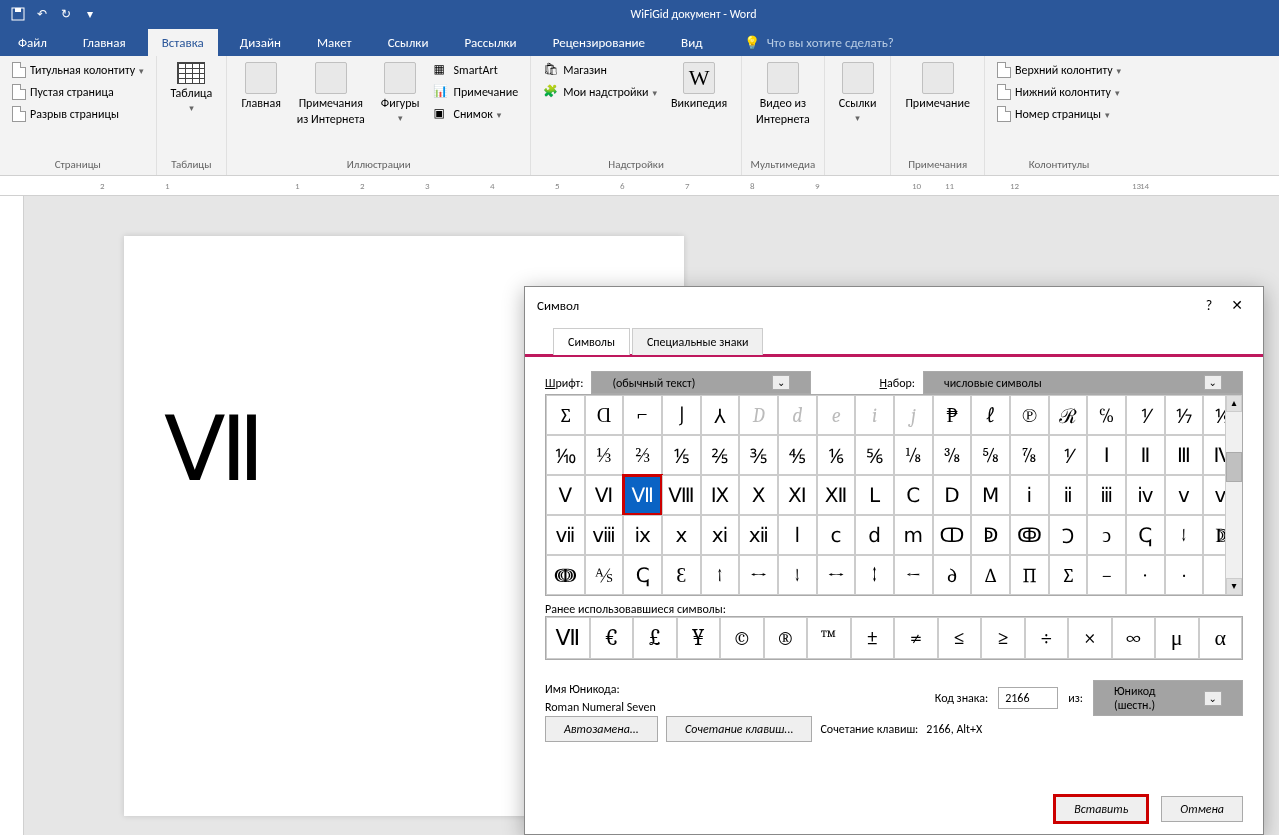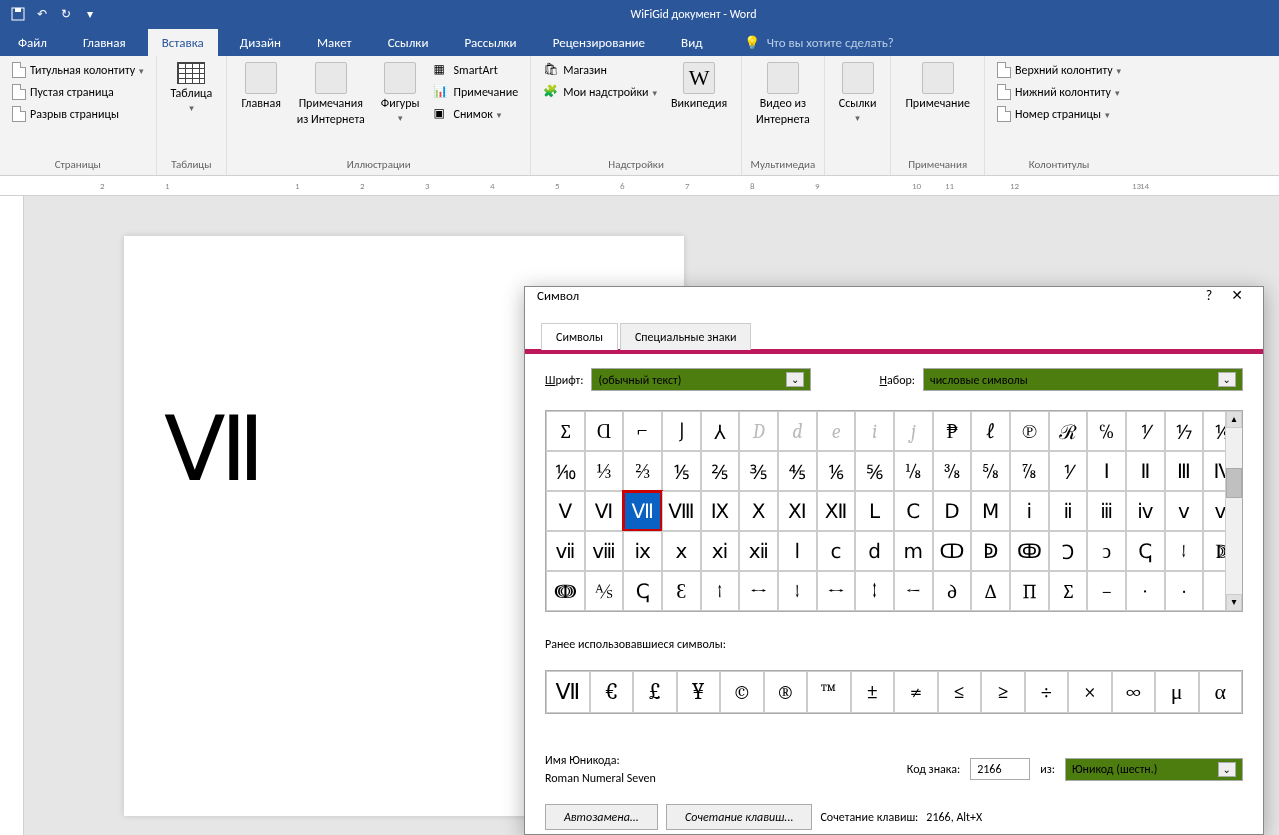--- a/index.html
+++ b/index.html
@@ -43,28 +43,28 @@
 .ruler-v { width: 24px; background: #fff; border-right: 1px solid #d0d0d0; }
 .docview { flex: 1; position: relative; padding: 40px 0 0 100px; }
 .page { width: 560px; height: 580px; background: #fff; box-shadow: 0 0 6px rgba(0,0,0,0.15); padding: 160px 40px; }
 .doctext { font-size: 90px; font-family: Cambria, "Times New Roman", serif; font-weight: 400; }
 
 
 .dialog { position: absolute; left: 524px; top: 286px; width: 740px; height: 549px; background: #fff; border: 1px solid #888; box-shadow: 0 4px 20px rgba(0,0,0,0.3); display: flex; flex-direction: column; }
 .dlg-titlebar { height: 36px; display: flex; align-items: center; padding: 0 12px; font-size: 13px; }
 .dlg-titlebar .spacer { flex: 1; }
 .dlg-close, .dlg-help { width: 28px; text-align: center; cursor: pointer; font-size: 14px; }
-.dlg-tabs { display: flex; border-bottom: 5px solid #be185d; padding-left: 16px; margin-top: 18px; }
+.dlg-tabs { display: flex; border-bottom: 3px solid #be185d; padding-left: 28px; margin-top: 4px; }
 .dlg-tab { padding: 6px 14px; font-size: 12px; border: 1px solid #ccc; border-bottom: none; background: #f0f0f0; margin-right: 2px; cursor: pointer; position: relative; top: 1px; }
 .dlg-tab.active { background: #fff; }
-.dlg-body { flex: 1; padding: 14px 20px; display: flex; flex-direction: column; gap: 19px; }
+.dlg-body { flex: 1; padding: 14px 20px; display: flex; flex-direction: column; gap: 0; }
 .row { display: flex; align-items: center; gap: 8px; font-size: 12px; }
 .row label { white-space: nowrap; }
 .row .u { text-decoration: underline; }
-.combo { border: 1px solid #aaa; padding: 3px 6px; font-size: 12px; display: flex; align-items: center; justify-content: space-between; background: #4d7c0f; cursor: pointer; }
+.combo { border: 1px solid #aaa; padding: 3px 20px; font-size: 12px; display: flex; align-items: center; justify-content: space-between; background: #a3a3a3; cursor: pointer; }
 .combo::after { content: "⌄"; border: 1px solid #aaa; padding: 0 4px; background:#eee; margin-left:6px; font-size:10px; }
 
 .symgrid-wrap { border: 1px solid #aaa; position: relative; }
 .symgrid { display: grid; grid-template-columns: repeat(18, 1fr); }
 .symcell { border: 1px solid #ccc; height: 40px; display: flex; align-items: center; justify-content: center; font-size: 20px; font-family: Cambria, "Times New Roman", serif; cursor: pointer; background: #fff; }
 .symcell.faded { color: #bbb; font-style: italic; }
 .symcell.selected { background: #0a63c4; color: #fff; outline: 3px solid #c00; outline-offset: -2px; }
 .symscroll { position: absolute; right: 0; top: 0; bottom: 0; width: 17px; background: #f0f0f0; border-left: 1px solid #ccc; }
 .symscroll .arrow { height: 17px; text-align: center; font-size: 10px; background: #e0e0e0; border: 1px solid #ccc; cursor: pointer; }
 .symscroll .thumb { height: 30px; background: #c0c0c0; border: 1px solid #aaa; margin-top: 40px; }
@@ -421,21 +421,21 @@
       </div>
 
     <div class="bottom-row">
       <div style="flex:1">
         <div>Имя Юникода:</div>
         <div style="margin-top:4px;">Roman Numeral Seven</div>
       </div>
       <label><span class="u">К</span>од знака:</label>
       <input class="txtinput" value="2166" style="">
       <label>и<span class="u">з</span>:</label>
-      <div class="combo" style="width:178px">Юникод (шестн.)</div>
+      <div class="combo" style="width:150px">Юникод (шестн.)</div>
     </div>
 
     <div class="row">
       <button class="btn">Автозамена...</button>
       <button class="btn">Сочетание клавиш...</button>
       <span>Сочетание клавиш:</span>
       <span>2166, Alt+X</span>
     </div>
   </div>
   <div class="dlg-footer">

